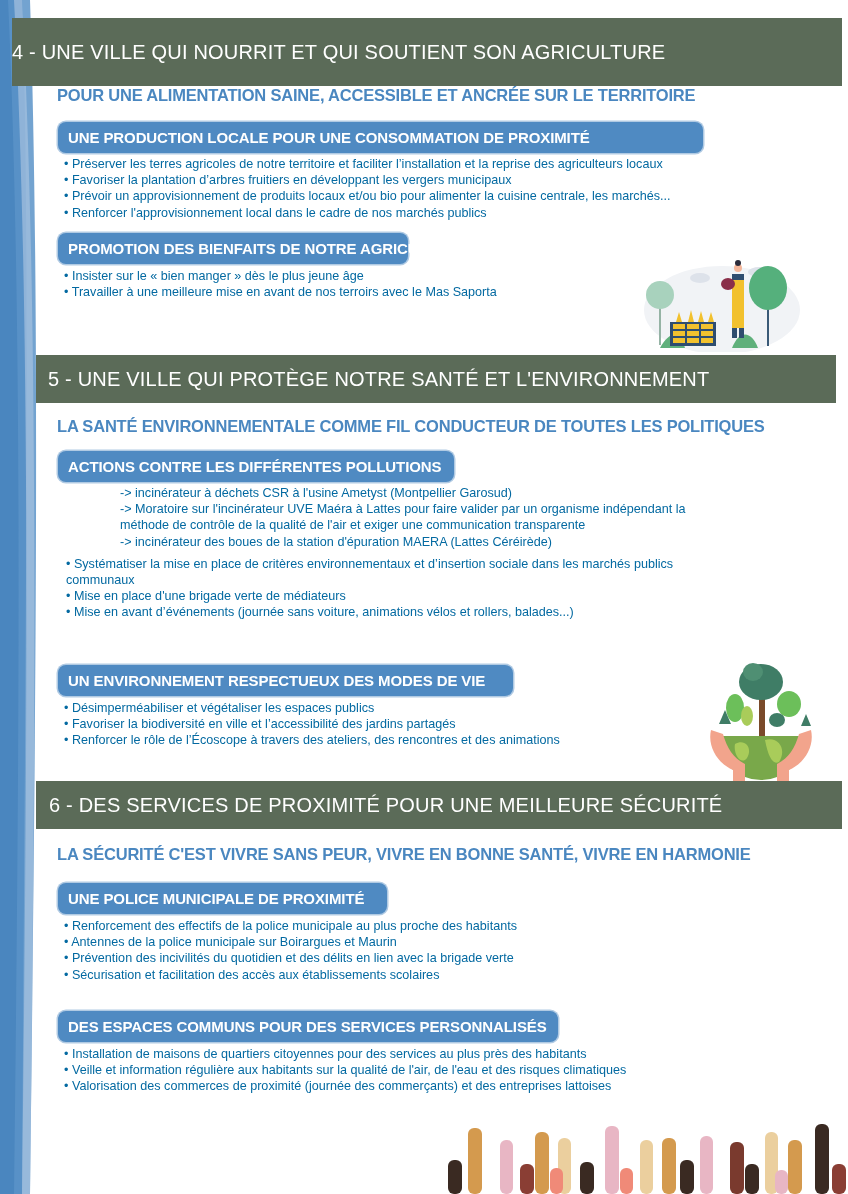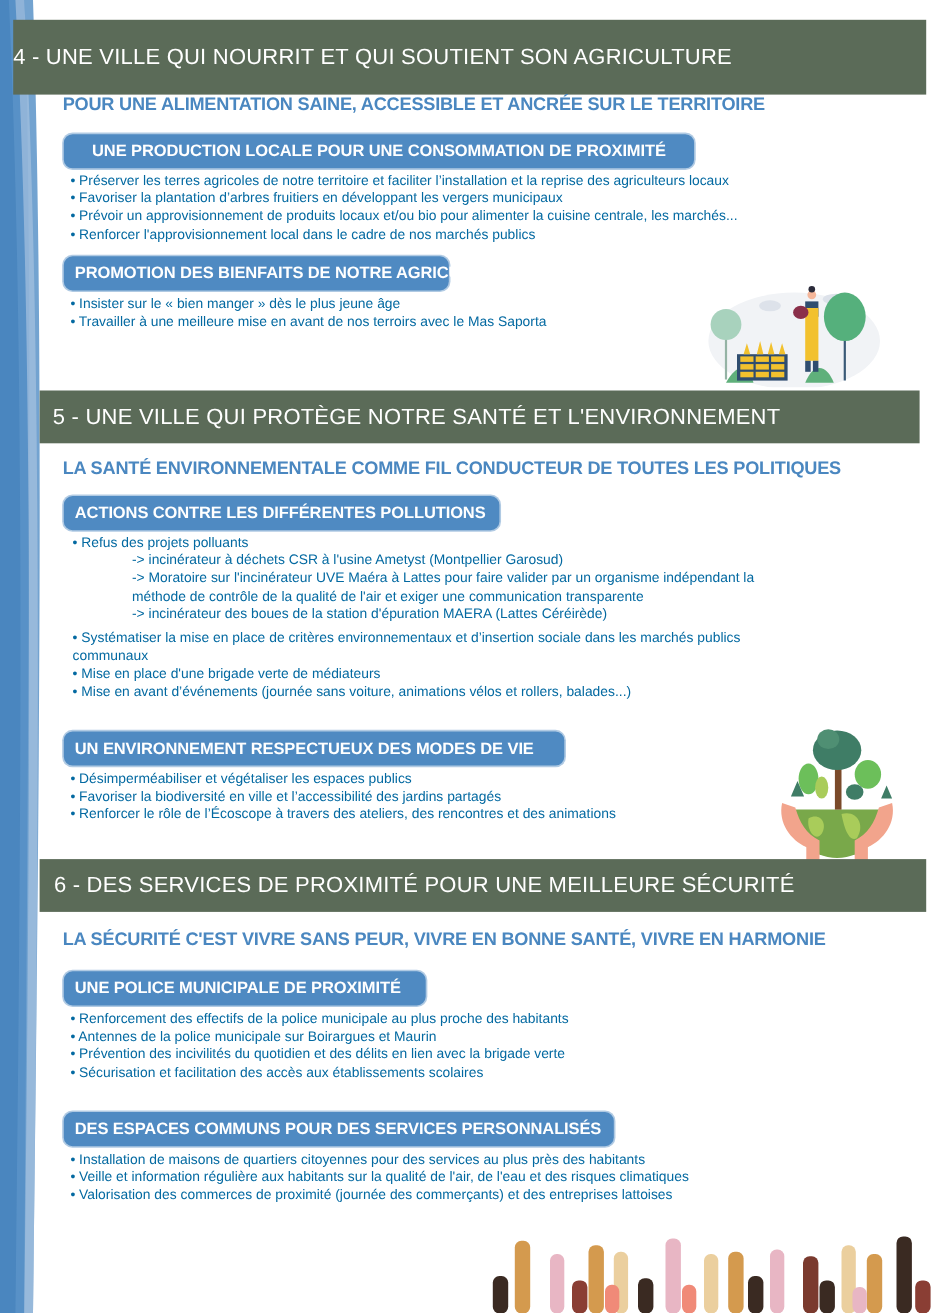--- a/index.html
+++ b/index.html
@@ -47,21 +47,21 @@
   <path d="M0,0 L22,0 C30,200 26,600 22,1194 L0,1194 Z" fill="#4a86bf"></path>
   <path d="M8,0 L30,0 C40,300 36,700 30,1194 L14,1194 C20,700 22,300 8,0 Z" fill="#5b93c8" opacity="0.85"></path>
   <path d="M14,0 C30,300 28,700 22,1194 L30,1194 C36,700 38,300 22,0 Z" fill="#a7c2e0" opacity="0.7"></path>
 </svg>
 
 <div class="section-bar" style="top:18px;">
   <span>4 - UNE VILLE QUI NOURRIT ET QUI SOUTIENT SON AGRICULTURE</span>
 </div>
 <div class="subtitle" style="top:86px;">POUR UNE ALIMENTATION SAINE, ACCESSIBLE ET ANCRÉE SUR LE TERRITOIRE</div>
 
-<div class="tag" style="top:122px; width:573px;justify-content:center;">
+<div class="tag" style="top:122px; width:645px;">
   <span>UNE PRODUCTION LOCALE POUR UNE CONSOMMATION DE PROXIMITÉ</span>
 </div>
 <ul class="bullets" style="top:156px;">
   <li>Préserver les terres agricoles de notre territoire et faciliter l’installation et la reprise des agriculteurs locaux</li>
   <li>Favoriser la plantation d’arbres fruitiers en développant les vergers municipaux</li>
   <li>Prévoir un approvisionnement de produits locaux et/ou bio pour alimenter la cuisine centrale, les marchés...</li>
   <li>Renforcer l'approvisionnement local dans le cadre de nos marchés publics</li>
 </ul>
 
 <div class="tag" style="top:233px; width:350px;">
@@ -104,21 +104,20 @@
 
 <div class="section-bar s5" style="top:355px;">
   <span>5 - UNE VILLE QUI PROTÈGE NOTRE SANTÉ ET L'ENVIRONNEMENT</span>
 </div>
 <div class="subtitle" style="top:417px;">LA SANTÉ ENVIRONNEMENTALE COMME FIL CONDUCTEUR DE TOUTES LES POLITIQUES</div>
 
 <div class="tag" style="top:451px; width:396px;">
   <span>ACTIONS CONTRE LES DIFFÉRENTES POLLUTIONS</span>
 </div>
 <ul class="bullets" style="top:485px; left:66px;">
-  <li>Refus des projets polluants</li>
   <li class="sub">-&gt; incinérateur à déchets CSR à l'usine Ametyst (Montpellier Garosud)</li>
   <li class="sub">-&gt; Moratoire sur l'incinérateur UVE Maéra à Lattes pour faire valider par un organisme indépendant la</li>
   <li class="sub">méthode de contrôle de la qualité de l'air et exiger une communication transparente</li>
   <li class="sub">-&gt; incinérateur des boues de la station d'épuration MAERA (Lattes Céréirède)</li>
   <li style="margin-top:6px;">Systématiser la mise en place de critères environnementaux et d’insertion sociale dans les marchés publics</li>
   <li class="cont">communaux</li>
   <li>Mise en place d'une brigade verte de médiateurs</li>
   <li>Mise en avant d’événements (journée sans voiture, animations vélos et rollers, balades...)</li>
 </ul>
 

